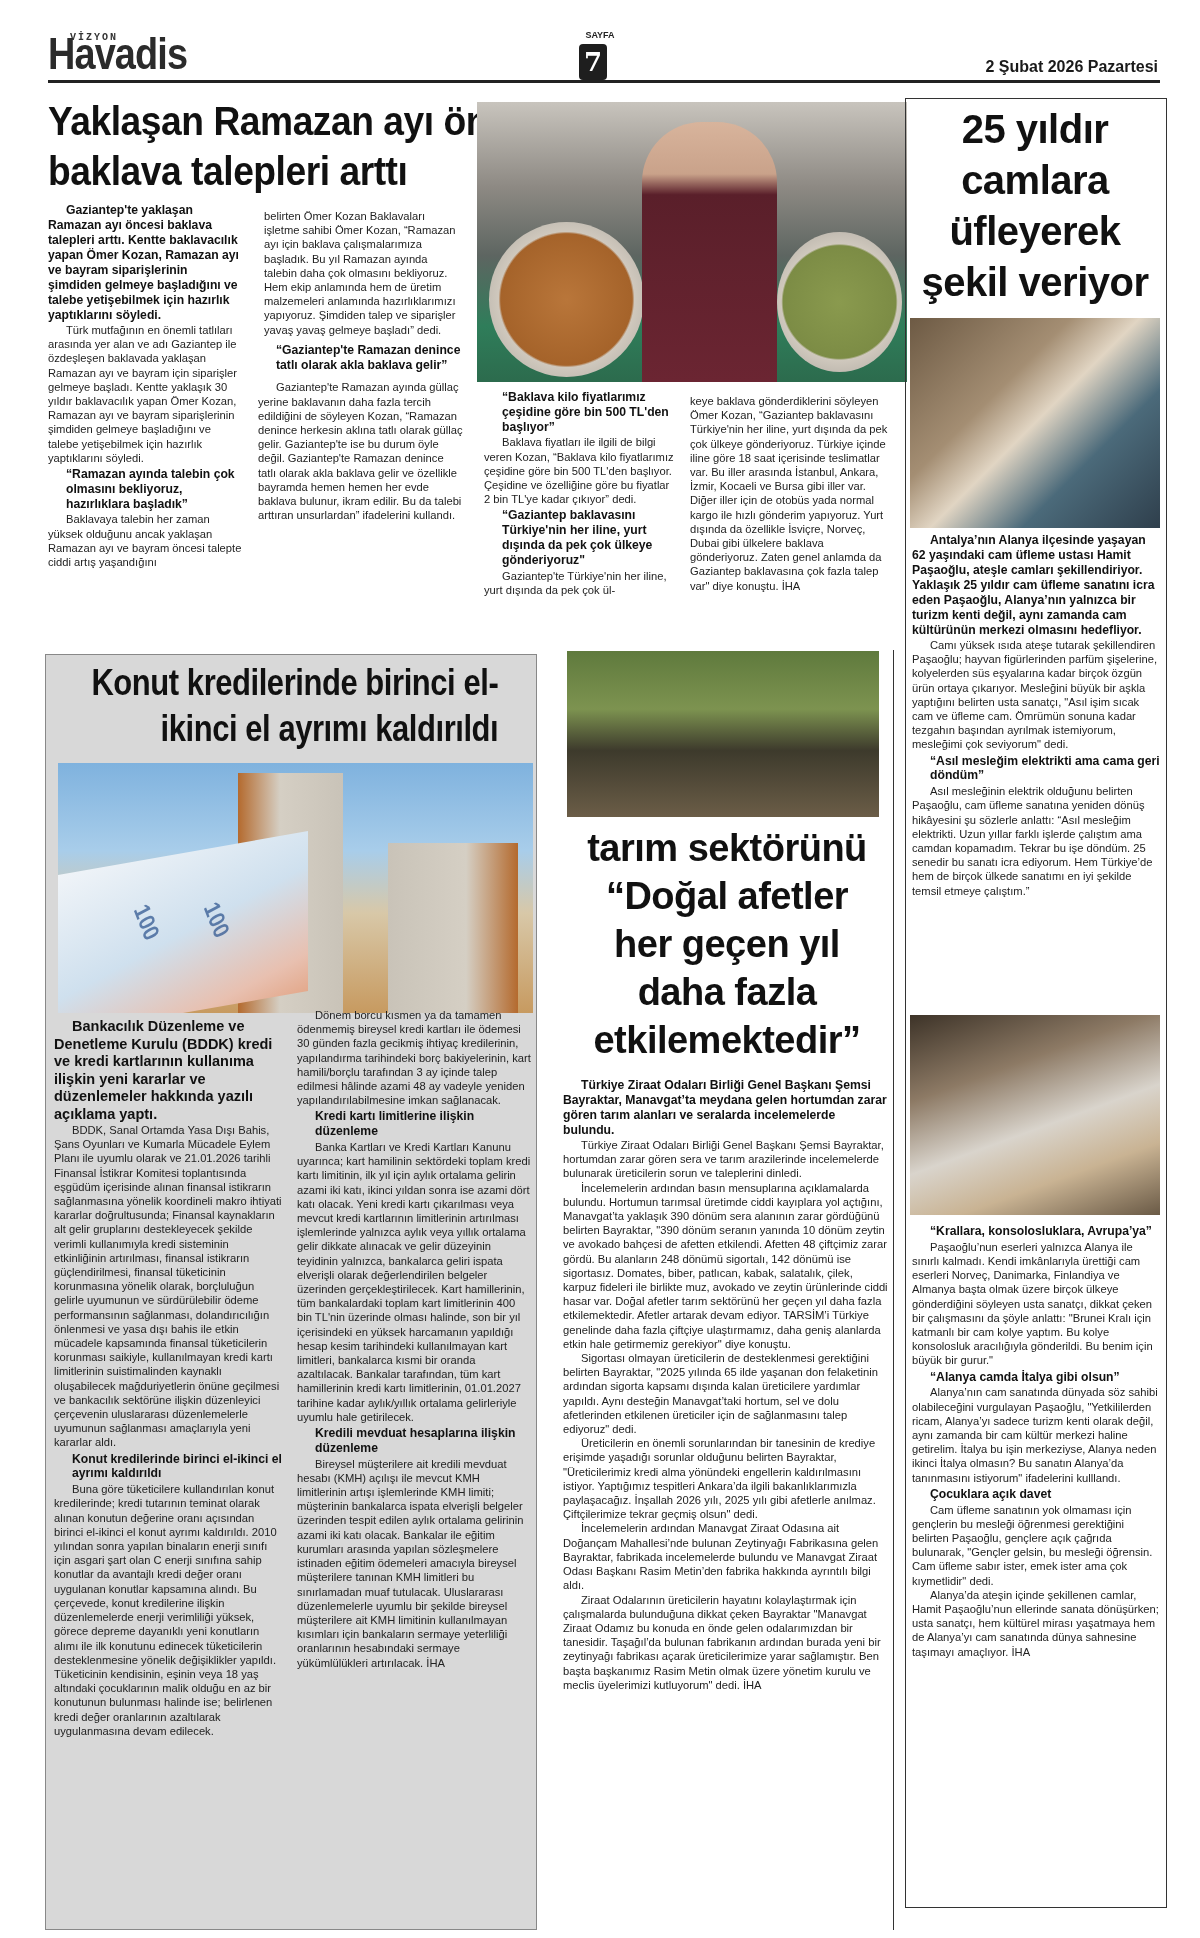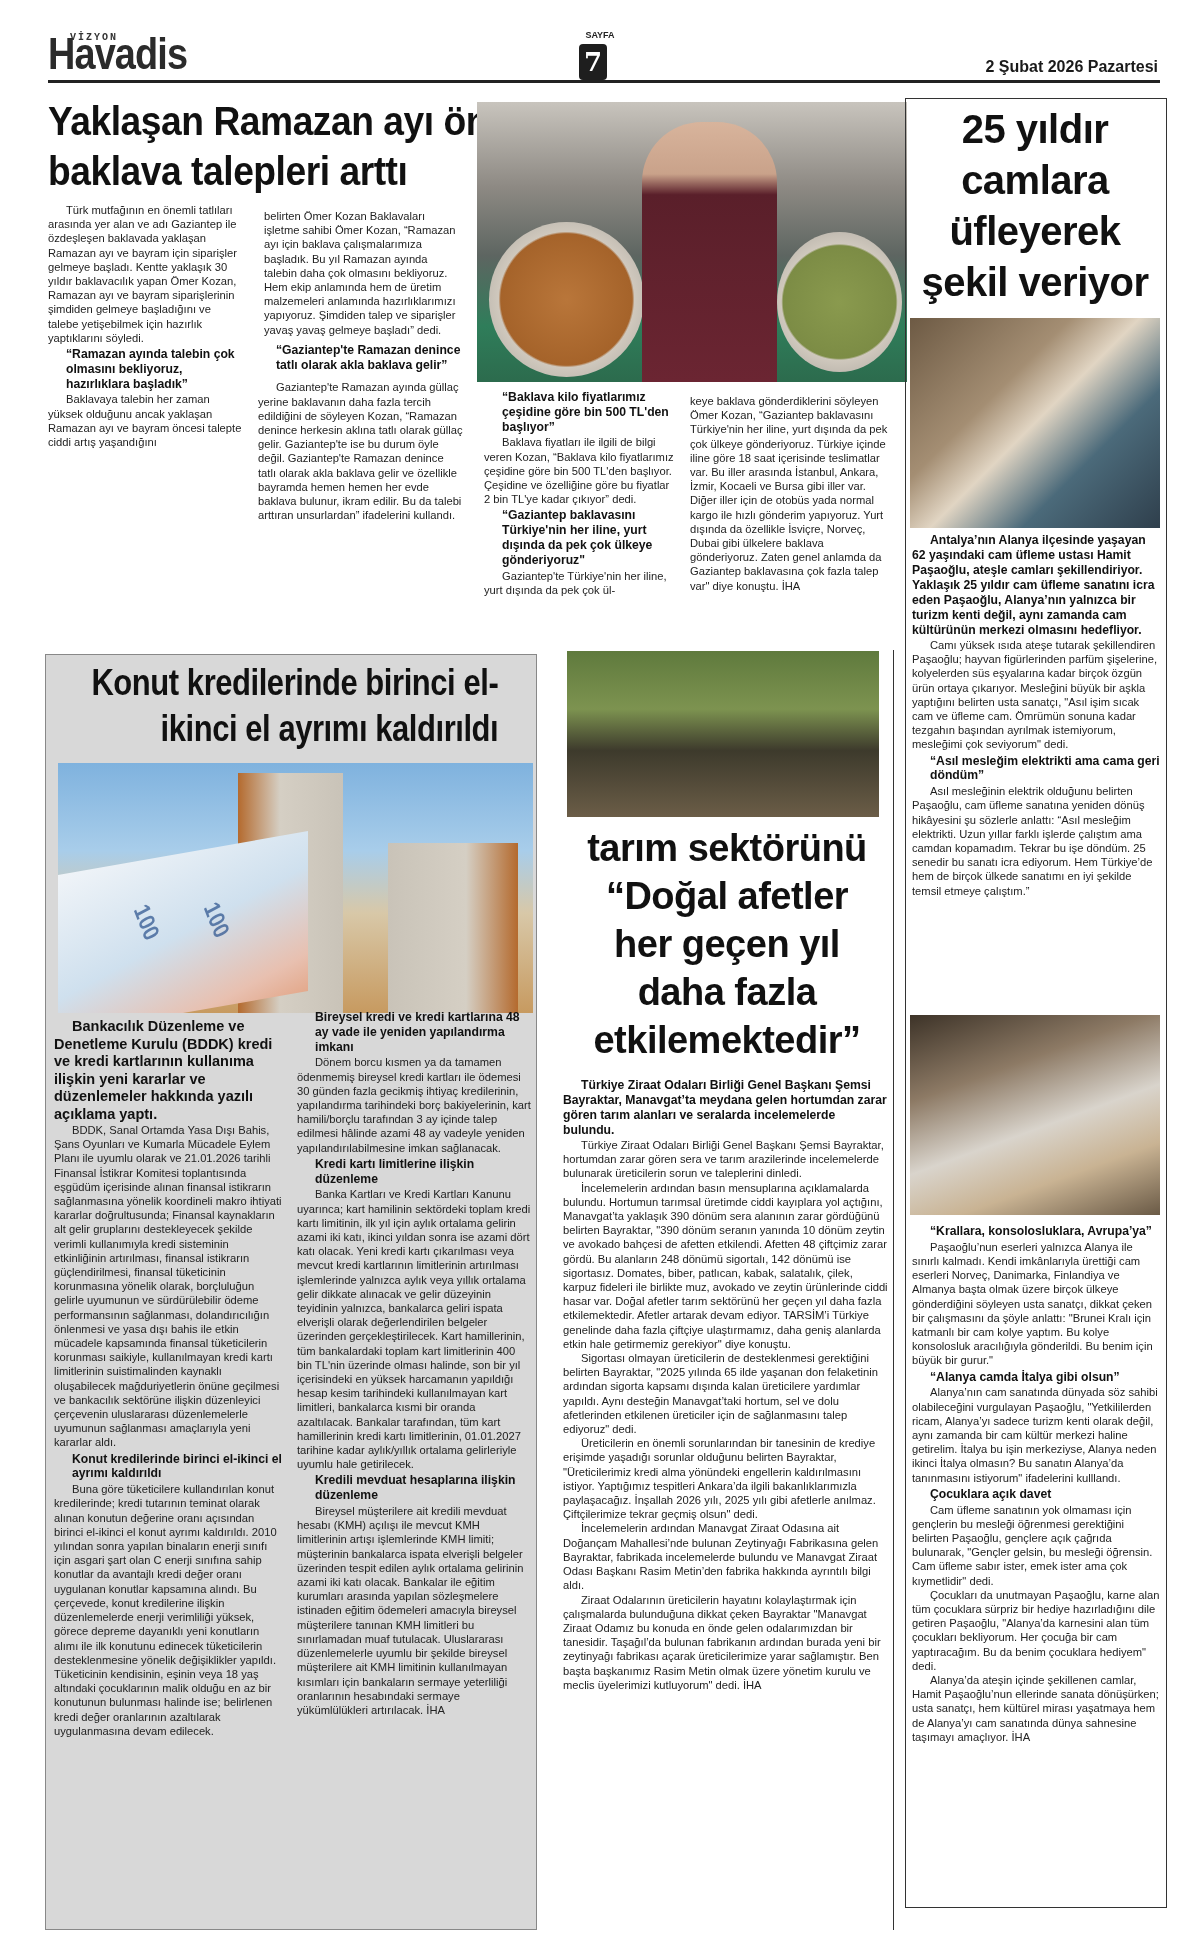--- a/index.html
+++ b/index.html
@@ -72,20 +72,21 @@
   <div class="cond" style="transform:scaleX(0.93);">baklava talepleri arttı</div>
 </div>
 
 <div class="abs photo ph-baklava">
   <div class="ph-tray1"></div>
   <div class="ph-man"></div>
   <div class="ph-tray2"></div>
 </div>
 
 <div class="abs body-text" style="left:48px; top:203px; width:195px;">
+  <p class="lead indent">Gaziantep'te yaklaşan Ramazan ayı öncesi baklava talepleri arttı. Kentte baklavacılık yapan Ömer Kozan, Ramazan ayı ve bayram siparişlerinin şimdiden gelmeye başladığını ve talebe yetişebilmek için hazırlık yaptıklarını söyledi.</p>
   <p class="indent">Türk mutfağının en önemli tatlıları arasında yer alan ve adı Gaziantep ile özdeşleşen baklavada yaklaşan Ramazan ayı ve bayram için siparişler gelmeye başladı. Kentte yaklaşık 30 yıldır baklavacılık yapan Ömer Kozan, Ramazan ayı ve bayram siparişlerinin şimdiden gelmeye başladığını ve talebe yetişebilmek için hazırlık yaptıklarını söyledi.</p>
   <p class="subhead">“Ramazan ayında talebin çok olmasını bekliyoruz, hazırlıklara başladık”</p>
   <p class="indent">Baklavaya talebin her zaman yüksek olduğunu ancak yaklaşan Ramazan ayı ve bayram öncesi talepte ciddi artış yaşandığını</p>
 </div>
 
 <div class="abs body-text" style="left:258px; top:203px; width:205px;">
   <p>belirten Ömer Kozan Baklavaları işletme sahibi Ömer Kozan, “Ramazan ayı için baklava çalışmalarımıza başladık. Bu yıl Ramazan ayında talebin daha çok olmasını bekliyoruz. Hem ekip anlamında hem de üretim malzemeleri anlamında hazırlıklarımızı yapıyoruz. Şimdiden talep ve siparişler yavaş yavaş gelmeye başladı” dedi.</p>
   <p class="subhead" style="margin-bottom:8px;">“Gaziantep'te Ramazan denince tatlı olarak akla baklava gelir”</p>
   <p class="indent">Gaziantep'te Ramazan ayında güllaç yerine baklavanın daha fazla tercih edildiğini de söyleyen Kozan, “Ramazan denince herkesin aklına tatlı olarak güllaç gelir. Gaziantep'te ise bu durum öyle değil. Gaziantep'te Ramazan denince tatlı olarak akla baklava gelir ve özellikle bayramda hemen hemen her evde baklava bulunur, ikram edilir. Bu da talebi arttıran unsurlardan” ifadelerini kullandı.</p>
 </div>
@@ -119,21 +120,20 @@
 
 <div class="abs photo ph-glass2"></div>
 
 <div class="abs body-text" style="left:912px; top:1222px; width:248px;">
   <p class="subhead">“Krallara, konsolosluklara, Avrupa’ya”</p>
   <p class="indent">Paşaoğlu’nun eserleri yalnızca Alanya ile sınırlı kalmadı. Kendi imkânlarıyla ürettiği cam eserleri Norveç, Danimarka, Finlandiya ve Almanya başta olmak üzere birçok ülkeye gönderdiğini söyleyen usta sanatçı, dikkat çeken bir çalışmasını da şöyle anlattı: "Brunei Kralı için katmanlı bir cam kolye yaptım. Bu kolye konsolosluk aracılığıyla gönderildi. Bu benim için büyük bir gurur."</p>
   <p class="subhead">“Alanya camda İtalya gibi olsun”</p>
   <p class="indent">Alanya’nın cam sanatında dünyada söz sahibi olabileceğini vurgulayan Paşaoğlu, "Yetkililerden ricam, Alanya’yı sadece turizm kenti olarak değil, aynı zamanda bir cam kültür merkezi haline getirelim. İtalya bu işin merkeziyse, Alanya neden ikinci İtalya olmasın? Bu sanatın Alanya’da tanınmasını istiyorum" ifadelerini kulllandı.</p>
   <p class="subhead">Çocuklara açık davet</p>
   <p class="indent">Cam üfleme sanatının yok olmaması için gençlerin bu mesleği öğrenmesi gerektiğini belirten Paşaoğlu, gençlere açık çağrıda bulunarak, "Gençler gelsin, bu mesleği öğrensin. Cam üfleme sabır ister, emek ister ama çok kıymetlidir" dedi.</p>
-  <p class="indent">Çocukları da unutmayan Paşaoğlu, karne alan tüm çocuklara sürpriz bir hediye hazırladığını dile getiren Paşaoğlu, "Alanya’da karnesini alan tüm çocukları bekliyorum. Her çocuğa bir cam yaptıracağım. Bu da benim çocuklara hediyem" dedi.</p>
   <p class="indent">Alanya’da ateşin içinde şekillenen camlar, Hamit Paşaoğlu’nun ellerinde sanata dönüşürken; usta sanatçı, hem kültürel mirası yaşatmaya hem de Alanya’yı cam sanatında dünya sahnesine taşımayı amaçlıyor. İHA</p>
 </div>
 
 <div class="abs box-credit"></div>
 <div class="abs headline" style="left:50px; top:660px; width:482px; text-align:right; font-size:36px; line-height:46px;">
   <div style="transform:scaleX(0.86);">Konut kredilerinde birinci el-</div>
   <div style="transform:scaleX(0.86);">ikinci el ayrımı kaldırıldı</div>
 </div>
 <div class="abs photo ph-credit">
   <div class="ph-building1"></div>
@@ -145,21 +145,20 @@
 </div>
 
 <div class="abs body-text" style="left:54px; top:1018px; width:230px;">
   <p class="lead indent" style="font-size:14.5px; line-height:17.5px;">Bankacılık Düzenleme ve Denetleme Kurulu (BDDK) kredi ve kredi kartlarının kullanıma ilişkin yeni kararlar ve düzenlemeler hakkında yazılı açıklama yaptı.</p>
   <p class="indent">BDDK, Sanal Ortamda Yasa Dışı Bahis, Şans Oyunları ve Kumarla Mücadele Eylem Planı ile uyumlu olarak ve 21.01.2026 tarihli Finansal İstikrar Komitesi toplantısında eşgüdüm içerisinde alınan finansal istikrarın sağlanmasına yönelik koordineli makro ihtiyati kararlar doğrultusunda; Finansal kaynakların alt gelir gruplarını destekleyecek şekilde verimli kullanımıyla kredi sisteminin etkinliğinin artırılması, finansal istikrarın güçlendirilmesi, finansal tüketicinin korunmasına yönelik olarak, borçluluğun gelirle uyumunun ve sürdürülebilir ödeme performansının sağlanması, dolandırıcılığın önlenmesi ve yasa dışı bahis ile etkin mücadele kapsamında finansal tüketicilerin korunması saikiyle, kullanılmayan kredi kartı limitlerinin suistimalinden kaynaklı oluşabilecek mağduriyetlerin önüne geçilmesi ve bankacılık sektörüne ilişkin düzenleyici çerçevenin uluslararası düzenlemelerle uyumunun sağlanması amaçlarıyla yeni kararlar aldı.</p>
   <p class="subhead">Konut kredilerinde birinci el-ikinci el ayrımı kaldırıldı</p>
   <p class="indent">Buna göre tüketicilere kullandırılan konut kredilerinde; kredi tutarının teminat olarak alınan konutun değerine oranı açısından birinci el-ikinci el konut ayrımı kaldırıldı. 2010 yılından sonra yapılan binaların enerji sınıfı için asgari şart olan C enerji sınıfına sahip konutlar da avantajlı kredi değer oranı uygulanan konutlar kapsamına alındı. Bu çerçevede, konut kredilerine ilişkin düzenlemelerde enerji verimliliği yüksek, görece depreme dayanıklı yeni konutların alımı ile ilk konutunu edinecek tüketicilerin desteklenmesine yönelik değişiklikler yapıldı. Tüketicinin kendisinin, eşinin veya 18 yaş altındaki çocuklarının malik olduğu en az bir konutunun bulunması halinde ise; belirlenen kredi değer oranlarının azaltılarak uygulanmasına devam edilecek.</p>
 </div>
 
 <div class="abs body-text" style="left:297px; top:1008px; width:235px;">
-  <p class="subhead">Bireysel kredi ve kredi kartlarına 48 ay vade ile yeniden yapılandırma imkanı</p>
   <p class="indent">Dönem borcu kısmen ya da tamamen ödenmemiş bireysel kredi kartları ile ödemesi 30 günden fazla gecikmiş ihtiyaç kredilerinin, yapılandırma tarihindeki borç bakiyelerinin, kart hamili/borçlu tarafından 3 ay içinde talep edilmesi hâlinde azami 48 ay vadeyle yeniden yapılandırılabilmesine imkan sağlanacak.</p>
   <p class="subhead">Kredi kartı limitlerine ilişkin düzenleme</p>
   <p class="indent">Banka Kartları ve Kredi Kartları Kanunu uyarınca; kart hamilinin sektördeki toplam kredi kartı limitinin, ilk yıl için aylık ortalama gelirin azami iki katı, ikinci yıldan sonra ise azami dört katı olacak. Yeni kredi kartı çıkarılması veya mevcut kredi kartlarının limitlerinin artırılması işlemlerinde yalnızca aylık veya yıllık ortalama gelir dikkate alınacak ve gelir düzeyinin teyidinin yalnızca, bankalarca geliri ispata elverişli olarak değerlendirilen belgeler üzerinden gerçekleştirilecek. Kart hamillerinin, tüm bankalardaki toplam kart limitlerinin 400 bin TL'nin üzerinde olması halinde, son bir yıl içerisindeki en yüksek harcamanın yapıldığı hesap kesim tarihindeki kullanılmayan kart limitleri, bankalarca kısmi bir oranda azaltılacak. Bankalar tarafından, tüm kart hamillerinin kredi kartı limitlerinin, 01.01.2027 tarihine kadar aylık/yıllık ortalama gelirleriyle uyumlu hale getirilecek.</p>
   <p class="subhead">Kredili mevduat hesaplarına ilişkin düzenleme</p>
   <p class="indent">Bireysel müşterilere ait kredili mevduat hesabı (KMH) açılışı ile mevcut KMH limitlerinin artışı işlemlerinde KMH limiti; müşterinin bankalarca ispata elverişli belgeler üzerinden tespit edilen aylık ortalama gelirinin azami iki katı olacak. Bankalar ile eğitim kurumları arasında yapılan sözleşmelere istinaden eğitim ödemeleri amacıyla bireysel müşterilere tanınan KMH limitleri bu sınırlamadan muaf tutulacak. Uluslararası düzenlemelerle uyumlu bir şekilde bireysel müşterilere ait KMH limitinin kullanılmayan kısımları için bankaların sermaye yeterliliği oranlarının hesabındaki sermaye yükümlülükleri artırılacak. İHA</p>
 </div>
 
 <div class="abs photo ph-farm"></div>
 <div class="abs headline" style="left:562px; top:824px; width:330px; text-align:center; font-size:38px; line-height:48px;">
   <div>tarım sektörünü</div>

